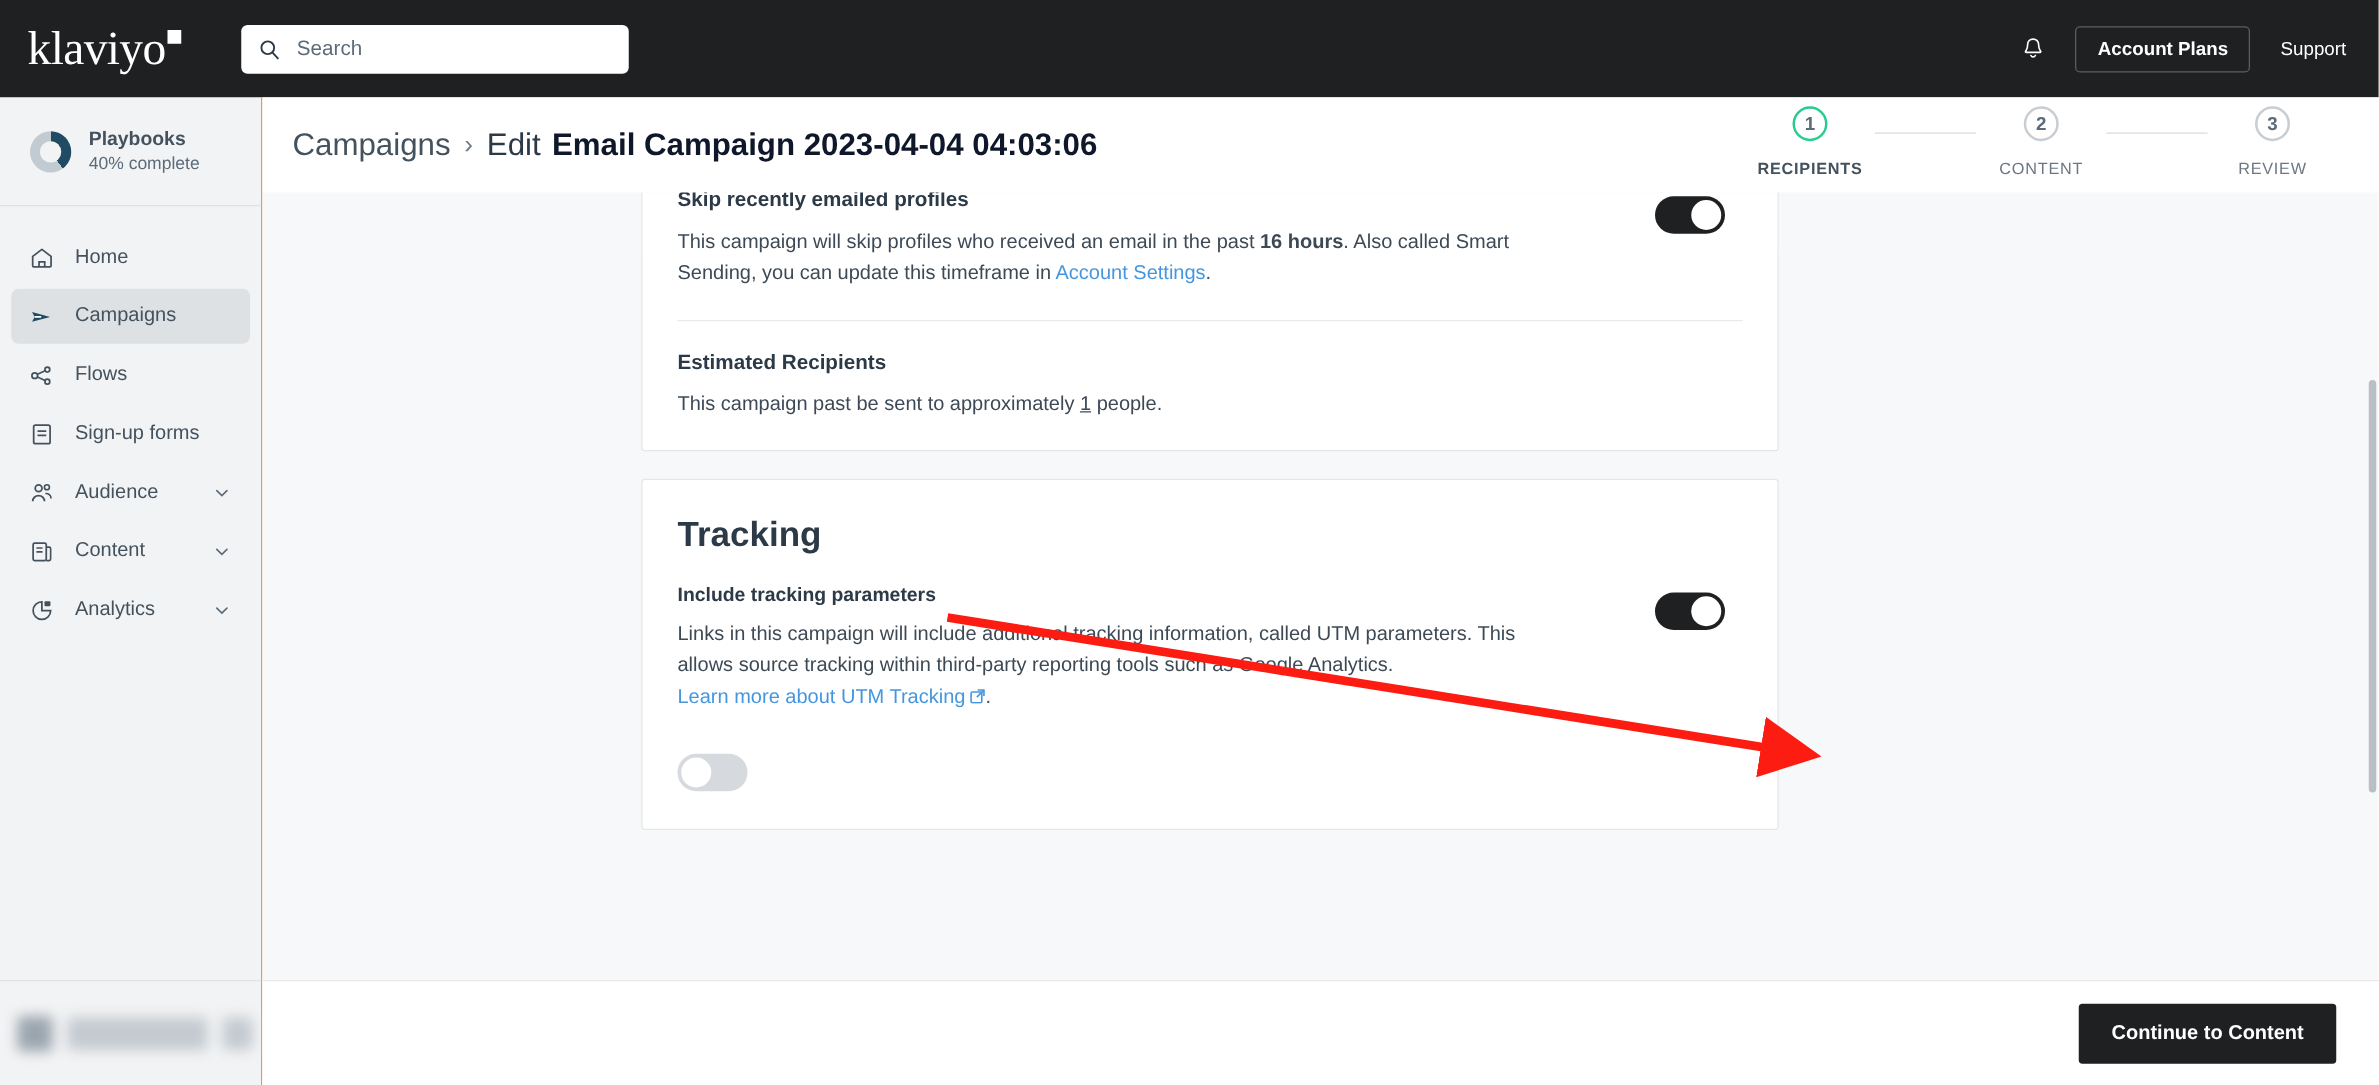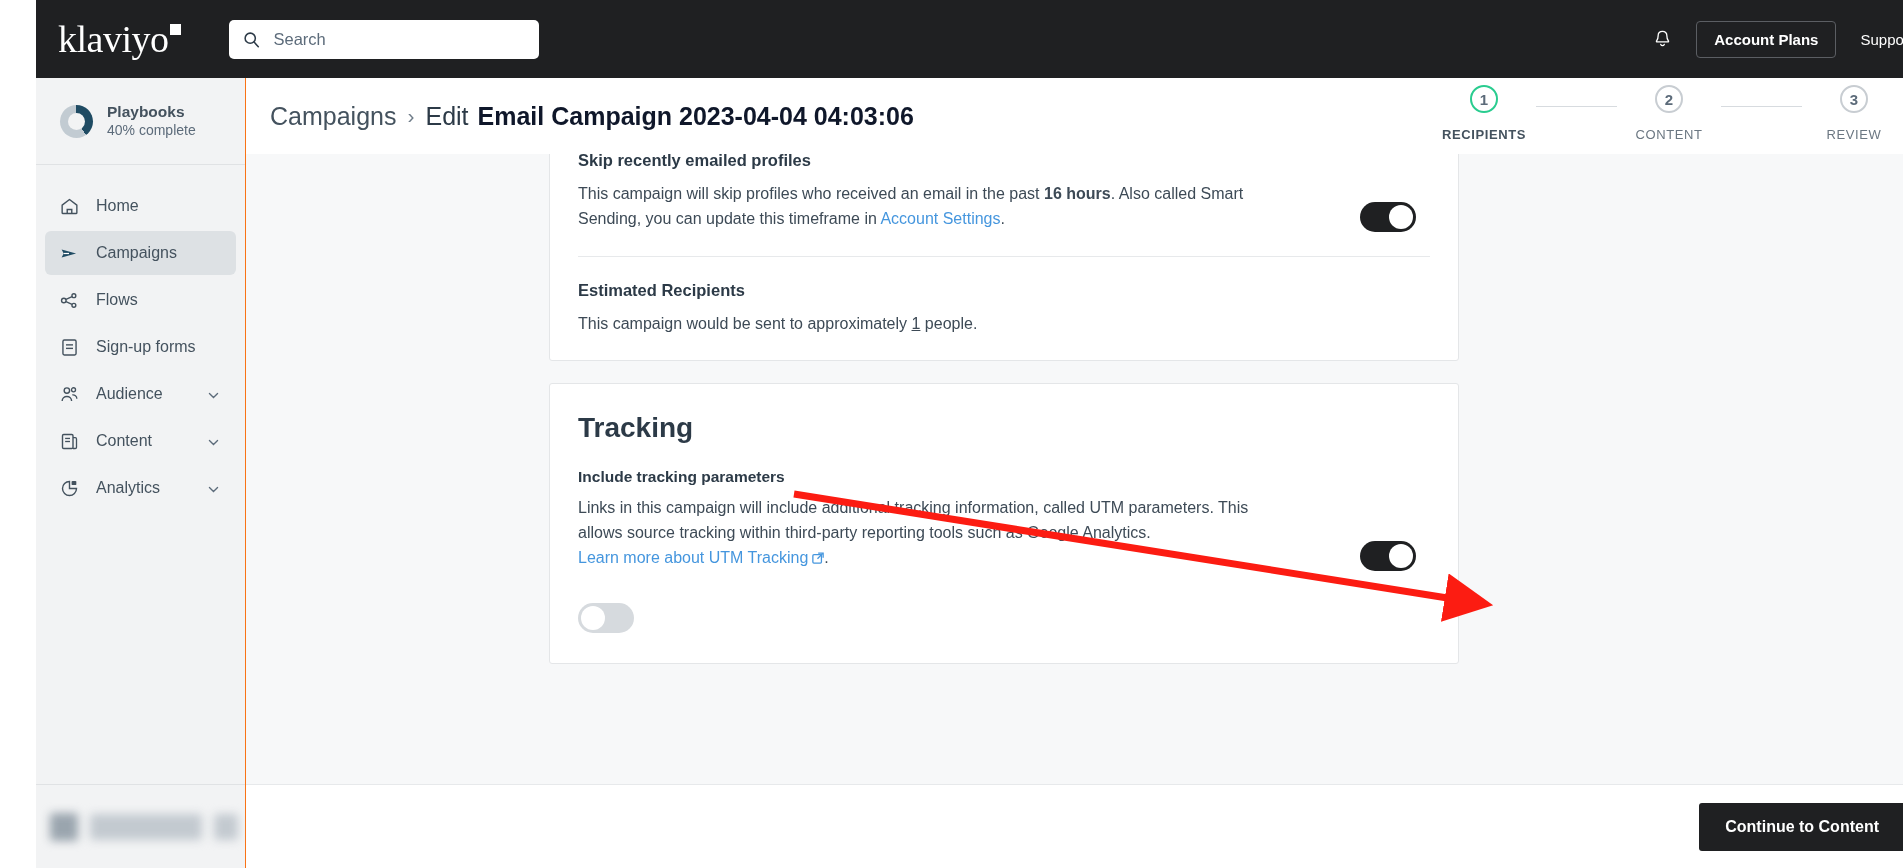--- a/index.html
+++ b/index.html
@@ -2,21 +2,21 @@
 <html><head>
 <meta charset="utf-8">
 <style>
   * { box-sizing: border-box; margin: 0; padding: 0; }
   html, body {
     width: 1903px; height: 868px;
     font-family: "Liberation Sans", sans-serif;
     background: #ffffff;
     overflow: hidden;
   }
-  #app { position: relative; width: 1583px; height: 868px; margin-left: 36px; }
+  #app { position: relative; width: 1583px; height: 868px; }
 
   
   .topbar {
     position: absolute; top: 0; left: 0; width: 1903px; height: 78px;
     background: #1f2022; display: flex; align-items: center;
   }
   .logo-wrap { margin-left: 22px; display: flex; align-items: flex-start; }
   .logo-text {
     font-family: "Liberation Serif", serif;
     font-size: 38px; color: #ffffff; letter-spacing: -0.5px; line-height: 1;
@@ -118,21 +118,21 @@
   }
 
   .card {
     background: #ffffff; border: 1px solid #e4e6e8; border-radius: 3px;
     width: 910px; margin-left: 303px;
   }
   .card-top { margin-top: -28px; padding: 0 28px; }
   .card-second { margin-top: 22px; padding: 22px 28px 30px 28px; }
 
   .row {
-    display: flex; align-items: flex-end; justify-content: space-between;
+    display: flex; align-items: flex-start; justify-content: space-between;
     padding: 24px 0;
   }
   .row.divider-bottom { border-bottom: 1px solid #e7e9eb; }
   .row-text { max-width: 680px; }
   .row-h {
     font-size: 16.5px; color: #2c3a47; font-weight: bold; margin-bottom: 12px;
   }
   .row-p { font-size: 16px; color: #3d4a56; line-height: 1.55; }
   .row-p b { font-weight: bold; }
   .row-p u { text-decoration: underline; }
@@ -364,21 +364,21 @@
             <div class="row-p"><span>This campaign will skip profiles who received an email in the past </span><b>16 hours</b><span>. Also called Smart Sending, you can update this timeframe in </span><a class="link" href="#">Account Settings</a><span>.</span></div>
           </div>
           <div class="toggle on">
             <div class="knob"></div>
           </div>
         </div>
 
         <div class="row">
           <div class="row-text">
             <div class="row-h">Estimated Recipients</div>
-            <div class="row-p"><span>This campaign would be sent to approximately </span><u>1</u><span> people.</span></div>
+            <div class="row-p"><span>This campaign past be sent to approximately </span><u>1</u><span> people.</span></div>
           </div>
         </div>
       </div>
 
       <div class="card card-second">
         <div class="card-title">Tracking</div>
 
         <div class="row" style="padding-bottom:10px">
           <div class="row-text">
             <div class="sub-h">Include tracking parameters</div>

